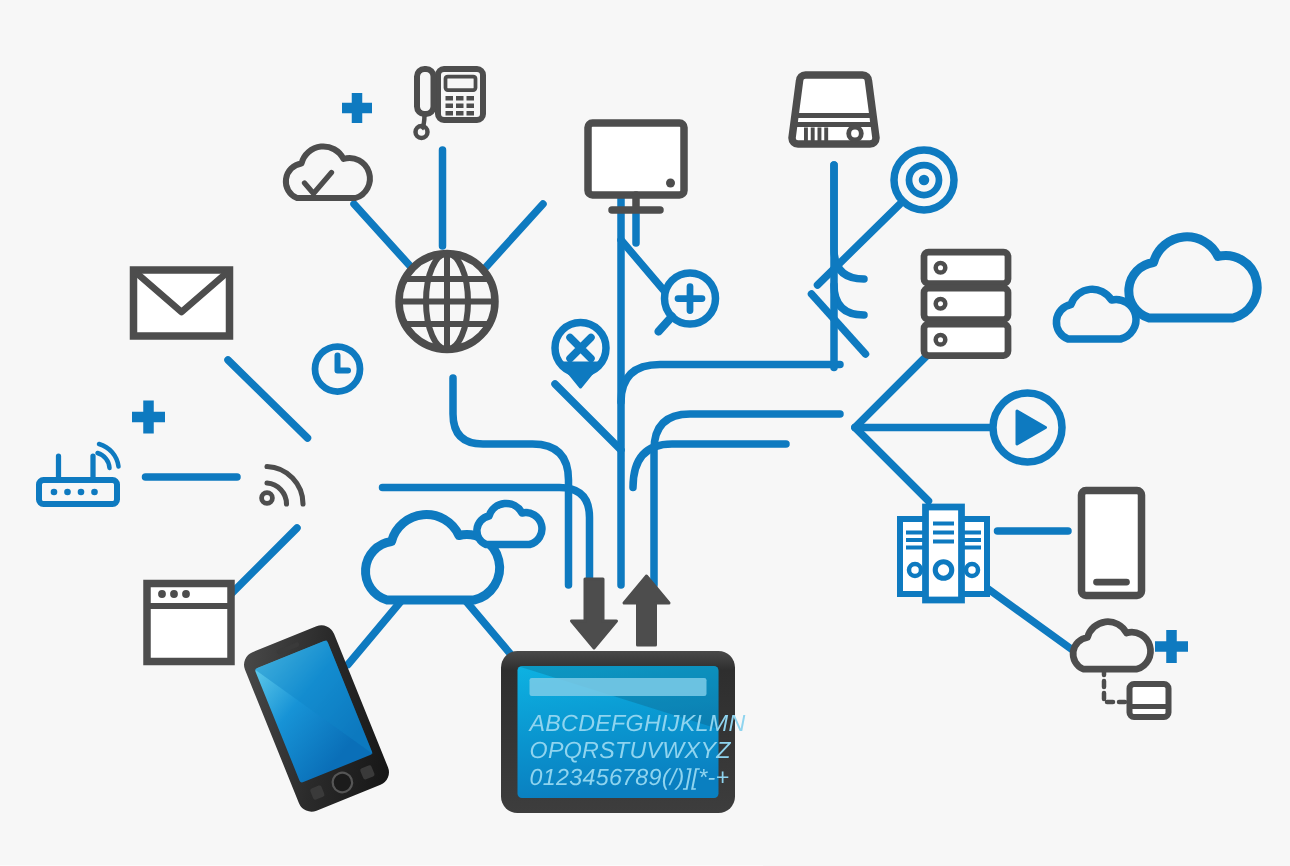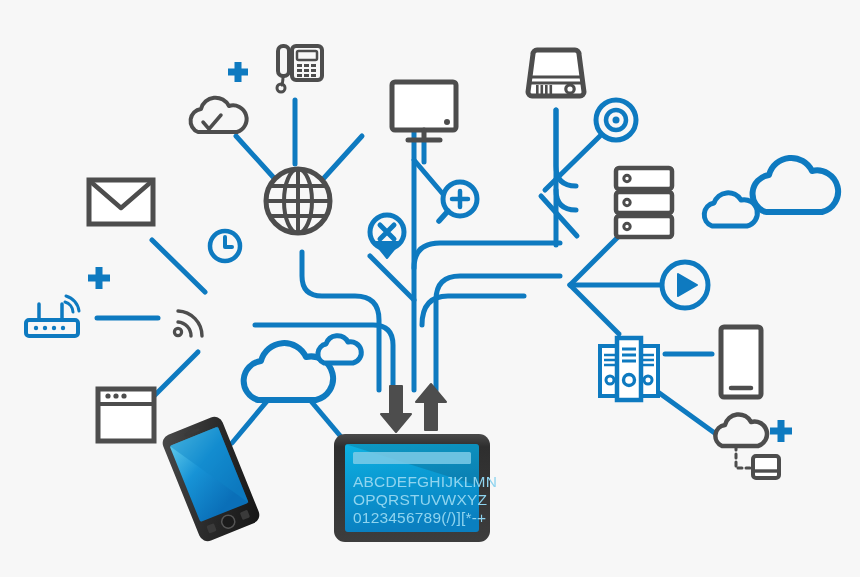--- a/index.html
+++ b/index.html
@@ -7,20 +7,21 @@
     padding: 0;
     background: #ffffff;
     font-family: "Liberation Sans", sans-serif;
   }
   #stage {
     position: relative;
     width: 860px;
     height: 577px;
     background: #f7f7f7;
     overflow: hidden;
+    font-style: italic;
   }
   #stage svg.layer {
     position: absolute;
     top: 0;
     left: 0;
     width: 860px;
     height: 577px;
   }
   .tablet-text {
     font-family: "Liberation Sans", sans-serif;

